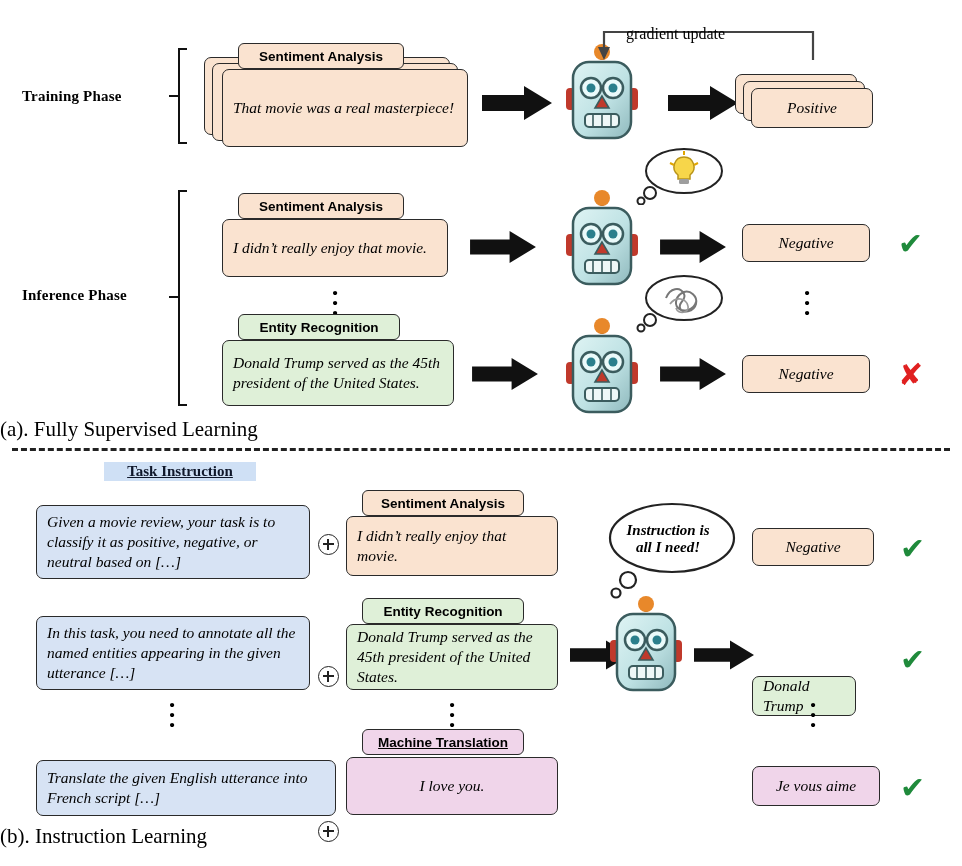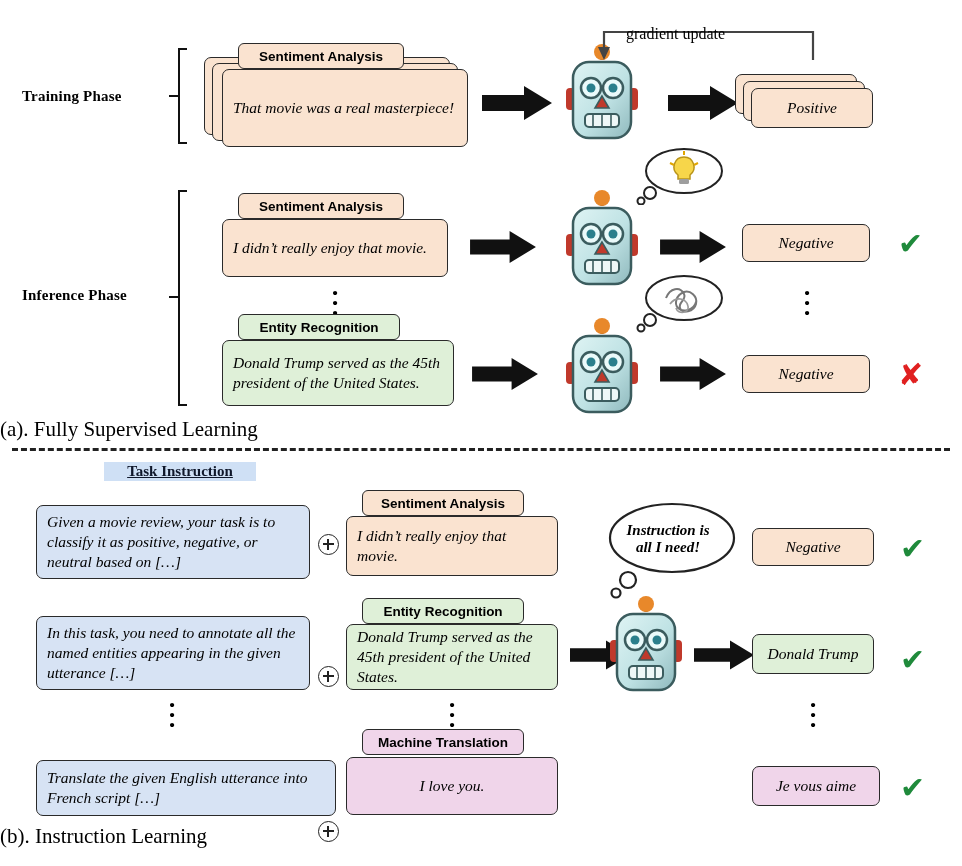--- a/index.html
+++ b/index.html
@@ -396,21 +396,21 @@
     <line x1="51" y1="70" x2="51" y2="83" stroke="#3b5c5e" stroke-width="1.6"></line>
   </svg>
 </div>
 
 <div class="abs" style="left:694px; top:640px;">
   <svg width="60" height="30" viewBox="0 0 70 34">
       <polygon points="0,9 42,9 42,0 70,17 42,34 42,25 0,25" fill="#111"></polygon>
     </svg>
 </div>
 
-<div class="abs box green" style="left:752px; top:634px; width:122px; height:40px; justify-content:center;">Donald Trump</div>
+<div class="abs box green" style="left:752px; top:676px; width:104px; height:40px; justify-content:center;">Donald Trump</div>
 <div class="abs check" style="left:900px; top:642px;">✔</div>
 
 <div class="abs vdots" style="left:162px; top:700px; width:20px;">
   <div style="font-size:26px;line-height:10px;">·</div>
   <div style="font-size:26px;line-height:10px;">·</div>
   <div style="font-size:26px;line-height:10px;">·</div>
 </div>
 <div class="abs vdots" style="left:442px; top:700px; width:20px;">
   <div style="font-size:26px;line-height:10px;">·</div>
   <div style="font-size:26px;line-height:10px;">·</div>
@@ -418,19 +418,19 @@
 </div>
 <div class="abs vdots" style="left:803px; top:700px; width:20px;">
   <div style="font-size:26px;line-height:10px;">·</div>
   <div style="font-size:26px;line-height:10px;">·</div>
   <div style="font-size:26px;line-height:10px;">·</div>
 </div>
 
 <div class="abs box blue" style="left:36px; top:760px; width:300px; height:56px;">Translate the given English utterance into French script […]</div>
 <div class="abs plus" style="left:318px; top:779px;"></div>
 
-<div class="abs tag pink" style="left:362px; top:729px; width:162px; height:26px;">Machine Translation</div>
+<div class="abs tag pink" style="left:362px; top:729px; width:162px; height:26px;text-decoration:underline;">Machine Translation</div>
 <div class="abs box pink" style="left:346px; top:757px; width:212px; height:58px; justify-content:center;">I love you.</div>
 
 <div class="abs box pink" style="left:752px; top:766px; width:128px; height:40px; justify-content:center;">Je vous aime</div>
 <div class="abs check" style="left:900px; top:770px;">✔</div>
 
 <div class="abs caption" style="left:0; top:824px; width:962px;">(b). Instruction Learning</div>
 
 </body></html>

